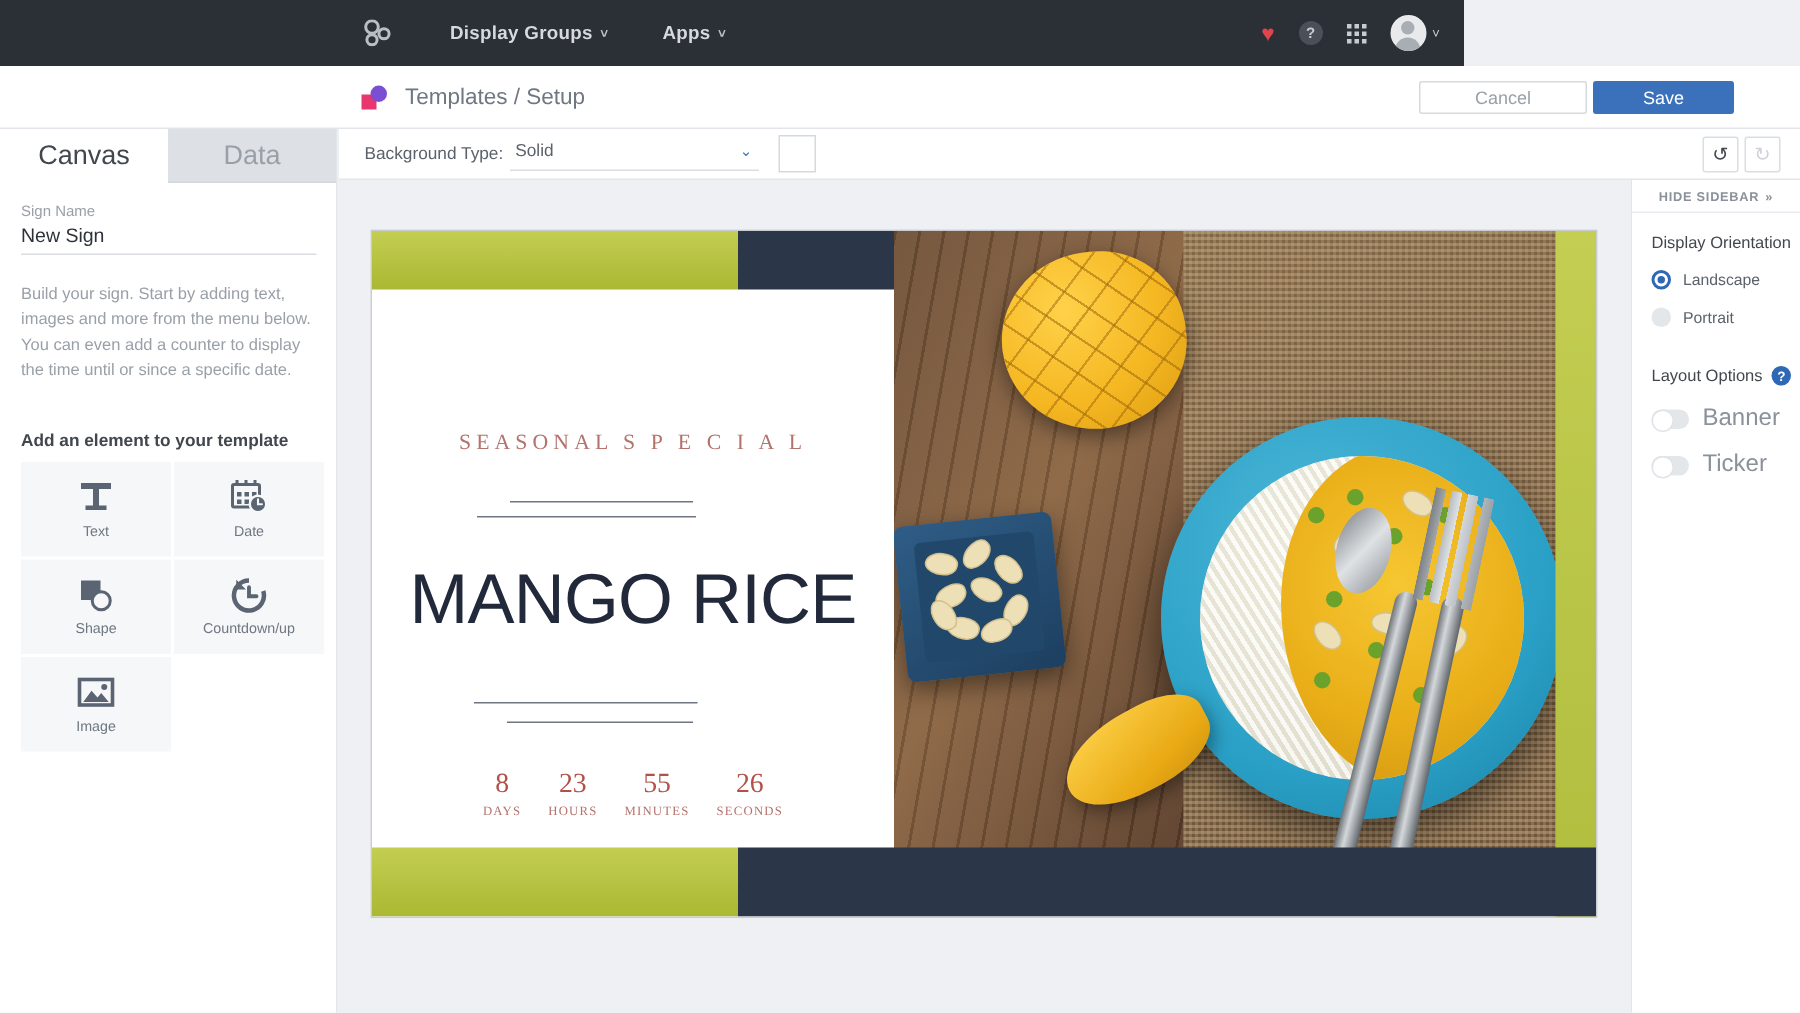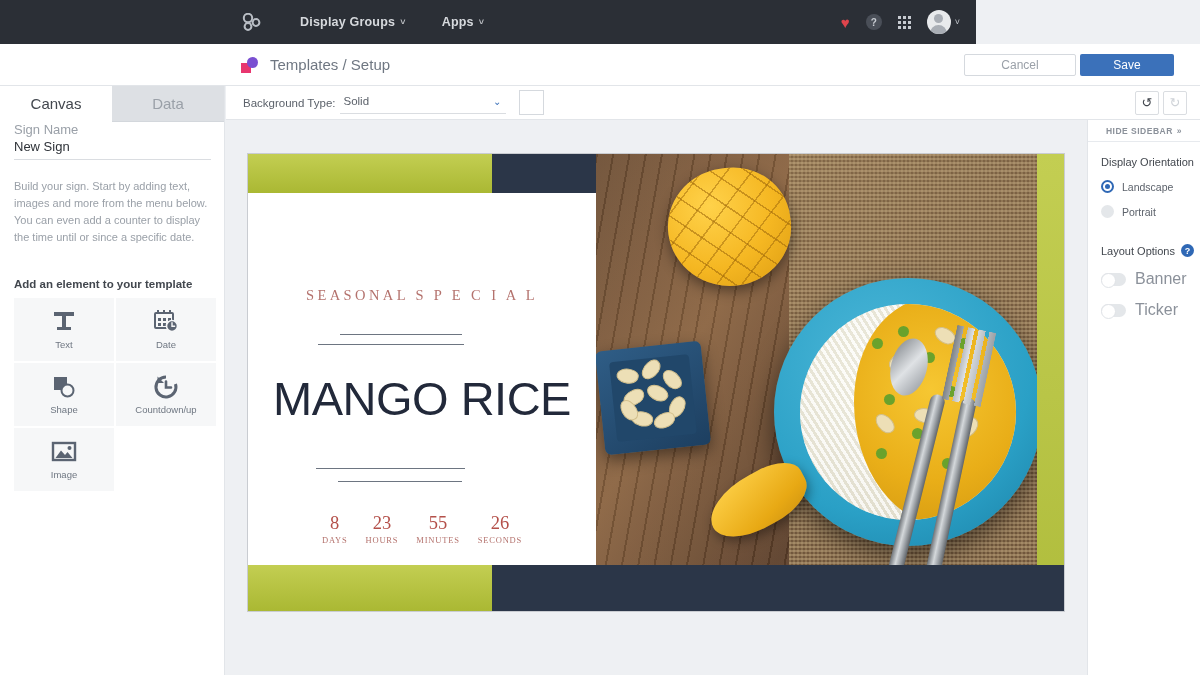--- a/index.html
+++ b/index.html
@@ -49,33 +49,33 @@
   .crumb-icon { margin-left: 241px; width: 18px; height: 16px; position: relative; }
   .crumb-icon .sq { position: absolute; left: 0; bottom: 0; width: 10px; height: 10px; background: #e8366f; }
   .crumb-icon .ci { position: absolute; right: 1px; top: 0; width: 11px; height: 11px; border-radius: 50%; background: #7a4fd1; }
   .crumb-text { margin-left: 11px; font-size: 15px; color: #6f7782; }
   .crumb-actions { position: absolute; right: 0px; display: flex; gap: 0px; }
   .btn {
     font-size: 12px; height: 22px; display: flex; align-items: center; justify-content: center;
     cursor: pointer;
   }
   .btn-cancel { width: 112px; background: #fff; border: 1px solid #d5d9de; color: #9aa0a8; border-radius: 2px; }
-  .btn-save { width: 94px; background: #3b71ba; color: #fff; border-radius: 2px; margin-left: 4px; margin-right: 26px; }
+  .btn-save { width: 94px; background: #3b71ba; color: #fff; border-radius: 2px; margin-left: 4px; margin-right: 44px; }
 
   
   .left {
     position: absolute; top: 86px; left: 0; width: 225px; height: 589px;
     background: #fff; border-right: 1px solid #e2e5e9;
   }
   .tabs { display: flex; height: 36px; }
-  .tab { flex: 1; display: flex; align-items: center; justify-content: center; font-size: 15px; cursor: pointer; }
+  .tab { flex: 1; display: flex; align-items: center; justify-content: center; font-size: 18px; cursor: pointer; }
   .tab.active { background: #fff; color: #42474e; border-bottom: 1px solid #fff; }
   .tab.inactive { background: #dde0e4; color: #9aa0a8; border-bottom: 1px solid #d3d7dc; }
   .lsec { padding: 0 14px; }
-  .field-label { font-size: 13px; color: #9aa0a8; }
+  .field-label { font-size: 10px; color: #9aa0a8; margin-top: 14px; }
   .field-input {
     width: 197px; font-size: 13px; color: #2e3238; border: none; border-bottom: 1px solid #dadde1;
     padding: 2px 0 5px 0; outline: none; background: transparent;
     font-family: "Liberation Sans", sans-serif;
   }
   .helptext { font-size: 11px; color: #9aa0a8; line-height: 1.55; margin-top: 18px; width: 196px; }
   .addlabel { font-size: 11.5px; font-weight: bold; color: #42474e; margin-top: 32px; }
 
   .tilegrid { display: grid; grid-template-columns: 100px 100px; gap: 2px; margin-top: 8px; }
   .tile {

